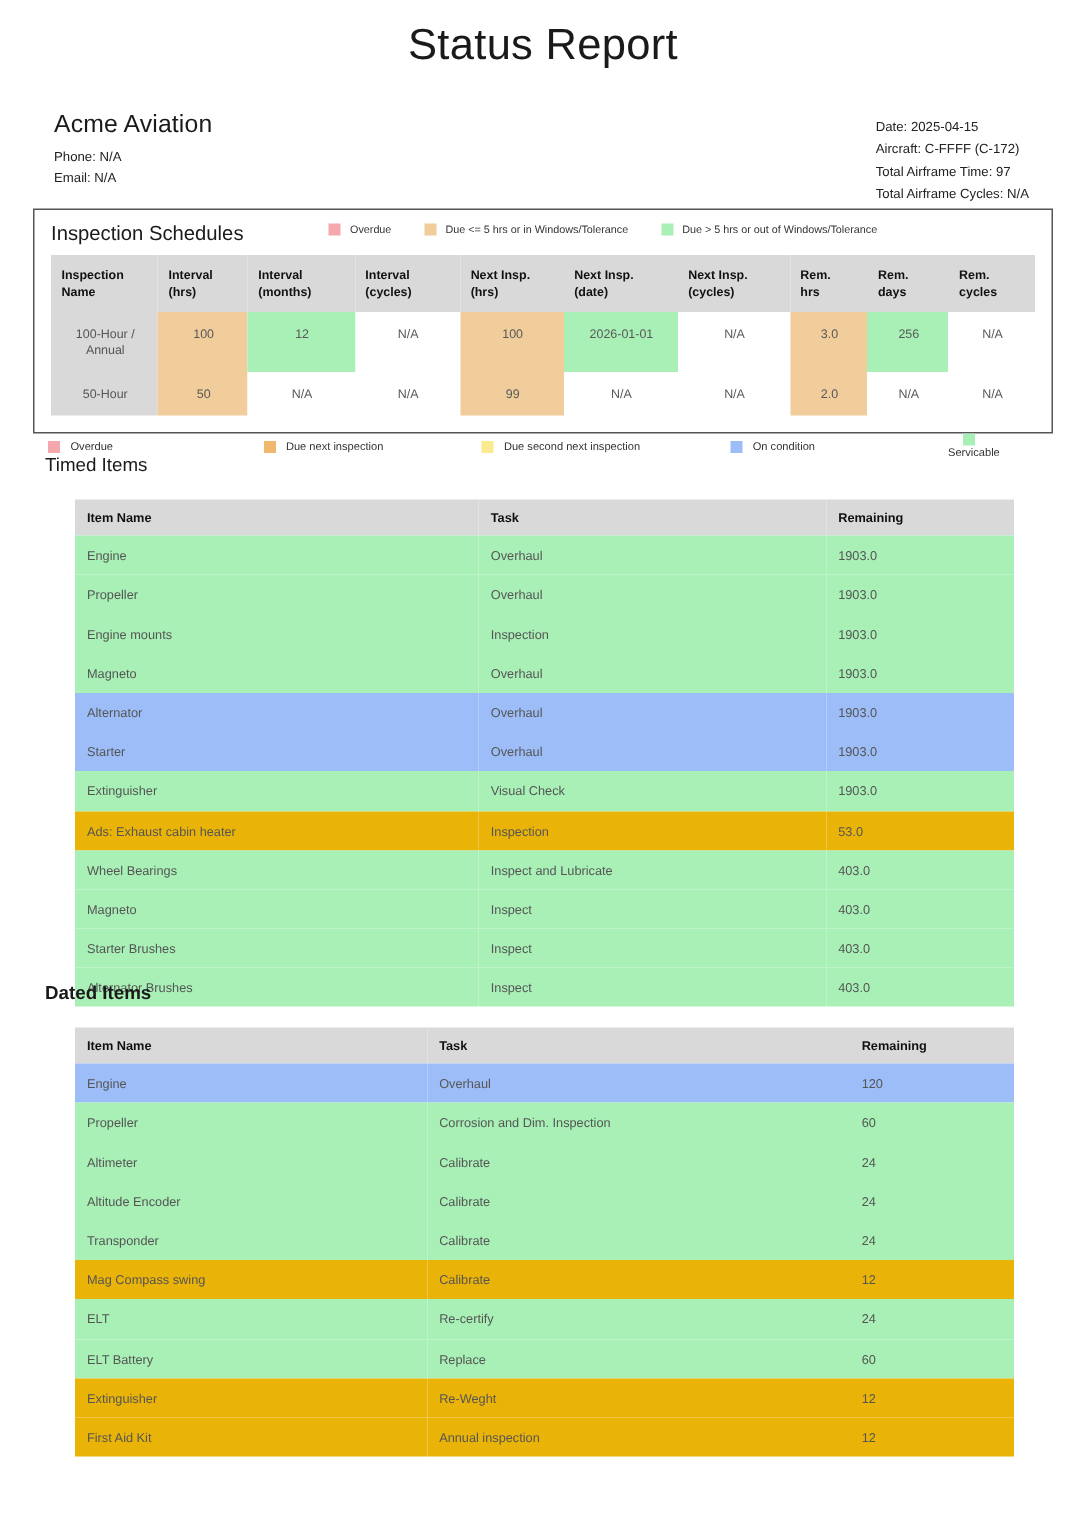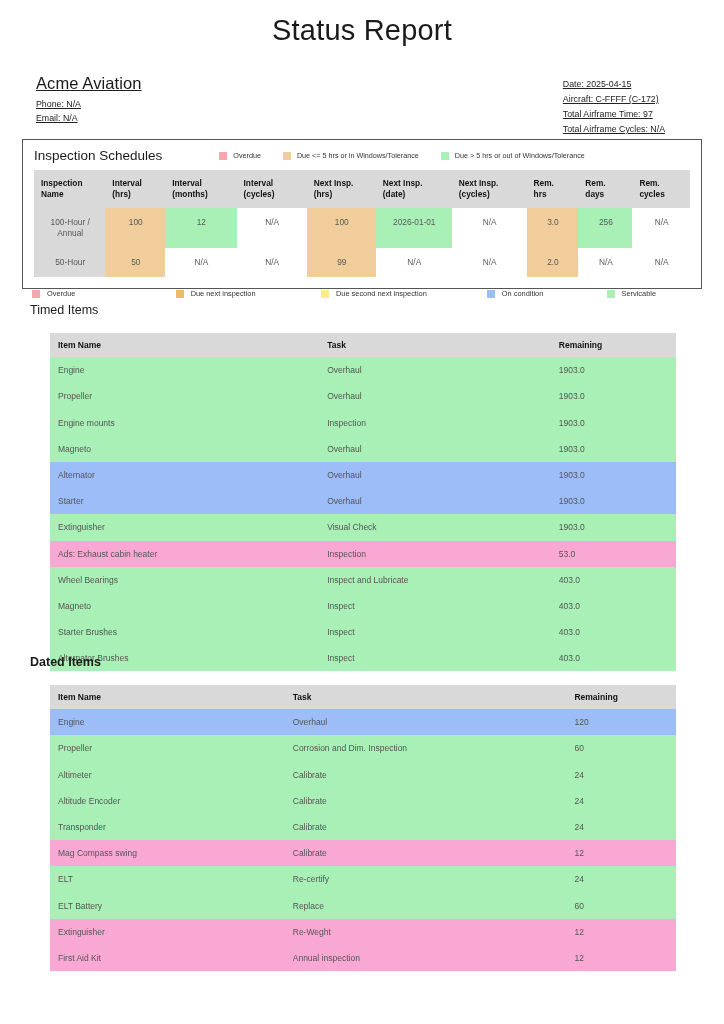--- a/index.html
+++ b/index.html
@@ -31,22 +31,21 @@
     color: #1a1a1a;
     padding-top: 14px;
     letter-spacing: 0.2px;
   }
 
   
   .header-block {
     display: flex;
     justify-content: space-between;
     align-items: flex-start;
-    padding: 27px 49px 0 36px;
-    text-decoration: underline;
+    padding: 27px 28px 0 36px;
   }
   .company-name {
     font-size: 16.5px;
     font-weight: 400;
     color: #1a1a1a;
     margin: 0 0 4px 0;
     letter-spacing: 0.1px;
   }
   .company-line {
     font-size: 8.8px;
@@ -71,21 +70,21 @@
     left: 22px;
     top: 139px;
     width: 680px;
     box-sizing: border-box;
     border: 1px solid #555;
     background: #fff;
     padding: 8px 11px 11px 11px;
   }
   .panel-head {
     display: flex;
-    align-items: center;
+    align-items: flex-start;
     padding-bottom: 7px;
   }
   .panel-title {
     font-size: 13.5px;
     font-weight: 400;
     color: #1a1a1a;
     white-space: nowrap;
   }
   .panel-legend {
     display: flex;
@@ -167,21 +166,21 @@
   }
   .status-legend .legend-item {
     display: flex;
     align-items: center;
     margin-right: 0;
   }
   .sl-0 { width: 168px; }
   .sl-1 { width: 170px; }
   .sl-2 { width: 194px; }
   .sl-3 { width: 140px; }
-  .sl-4 { width: 100px; }
+  .sl-4 { width: 100px; flex-direction: column; }
   .status-legend .legend-swatch {
     width: 8px;
     height: 8px;
     margin-right: 7px;
   }
   .status-legend .legend-text {
     font-size: 7.4px;
     color: #333;
   }
 
@@ -221,21 +220,21 @@
   }
   table.items td {
     font-size: 8.5px;
     color: #555;
     text-align: left;
     padding: 8px 0 8px 8px;
     line-height: 1.2;
   }
   .row-green  td { background: #a8f0b6; }
   .row-blue   td { background: #9cbdf7; }
-  .row-yellow td { background: #f9a8d4; }
+  .row-yellow td { background: #eab308; }
 
   .tw-name { width: 43%; }
   .tw-task { width: 37%; }
   .tw-rem  { width: 20%; }
 
   .dw-name { width: 37.5%; }
   .dw-task { width: 45%; }
   .dw-rem  { width: 17.5%; }
 </style>
 </head>

